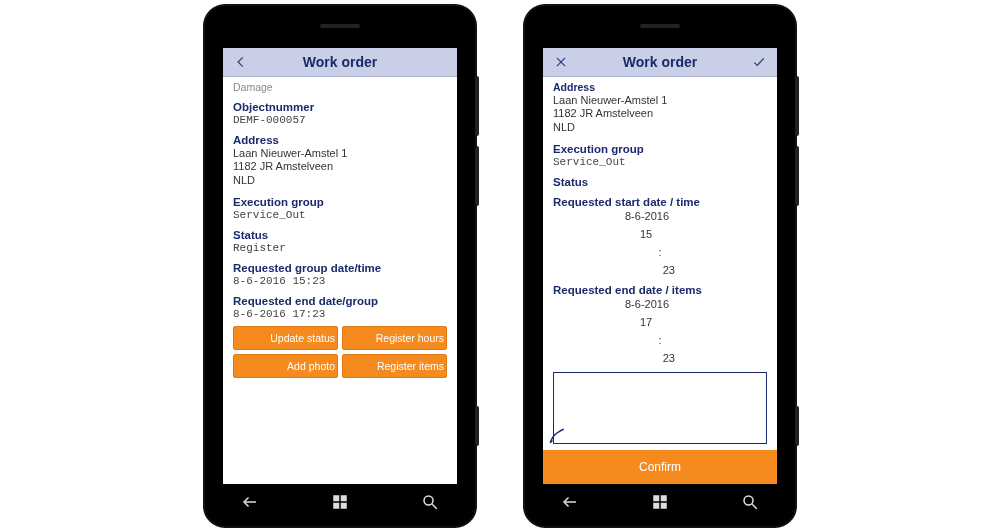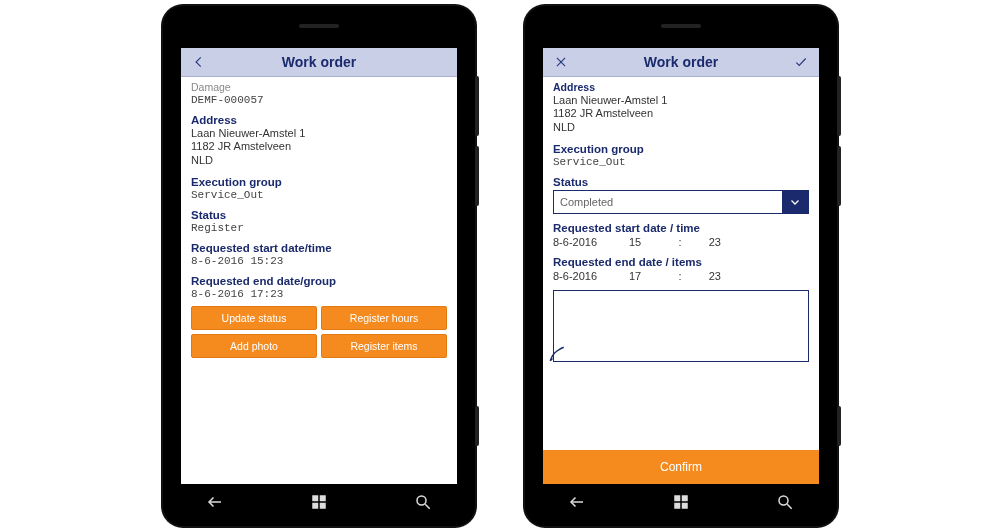--- a/index.html
+++ b/index.html
@@ -8,21 +8,21 @@
     width: 1000px;
     height: 531px;
     background: #ffffff;
     font-family: "Segoe UI", Arial, sans-serif;
     display: flex;
     justify-content: center;
     align-items: center;
     gap: 50px;
   }
   .phone {
-    width: 312px;
+    width: 270px;
     height: 520px;
     background: #000;
     border-radius: 20px;
     position: relative;
     box-shadow: 0 0 0 2px #111;
   }
   .side-btn {
     position: absolute;
     right: -4px;
     width: 4px;
@@ -114,21 +114,21 @@
   .actions4 {
     display: grid;
     grid-template-columns: 1fr 1fr;
     gap: 4px;
     padding: 6px 0 0 0;
   }
   .btn-orange {
     background: #f58a1f;
     color: #fff;
     font-size: 10.5px;
-    text-align: center;
+    text-align: right;
     padding: 5px 2px;
     border: 1px solid #e07a10;
     border-radius: 2px;
     cursor: pointer;
   }
   .confirm-bar {
     background: #f58a1f;
     color: #fff;
     text-align: center;
     font-size: 12px;
@@ -160,20 +160,21 @@
     justify-content: center;
   }
   .dropdown-row .dd-arrow svg { width: 12px; height: 12px; stroke: #fff; fill: none; stroke-width: 2.5; }
   .dt-row {
     display: flex;
     gap: 6px;
     margin-top: 2px;
     font-size: 11px;
     color: #333;
     align-items: center;
+    flex-direction: column;
   }
   .dt-row .d { width: 70px; }
   .dt-row .h { width: 40px; }
   .dt-row .sep { width: 10px; text-align: center; }
   .dt-row .m { width: 30px; text-align: right; }
   .signbox {
     margin-top: 8px;
     height: 70px;
     border: 1px solid #1a2a6c;
     position: relative;
@@ -206,36 +207,37 @@
             <polyline points="15 4 7 12 15 20"></polyline>
           </svg>
       </div>
       <div class="title">Work order</div>
       <div class="right-btn"></div>
     </div>
 
     <div class="content">
       <div class="truncated">Damage</div>
 
+      <div class="section-lbl">Objectnummer</div>
       <div class="section-val">DEMF-000057</div>
 
       <div class="section-lbl">Address</div>
       <div class="addr-lines">
         <div>Laan Nieuwer-Amstel 1</div>
         <div>1182 JR Amstelveen</div>
         <div>NLD</div>
       </div>
 
       <div class="section-lbl">Execution group</div>
       <div class="section-val">Service_Out</div>
 
       <div class="section-lbl">Status</div>
       <div class="section-val">Register</div>
 
-      <div class="section-lbl">Requested start date/time</div>
+      <div class="section-lbl">Requested group date/time</div>
       <div class="section-val">8-6-2016 15:23</div>
 
       <div class="section-lbl">Requested end date/group</div>
       <div class="section-val">8-6-2016 17:23</div>
 
       <div class="actions4">
         <div class="btn-orange">Update status</div>
         <div class="btn-orange">Register hours</div>
         <div class="btn-orange">Add photo</div>
         <div class="btn-orange">Register items</div>
@@ -288,28 +290,20 @@
       <div class="addr-lines">
         <div>Laan Nieuwer-Amstel 1</div>
         <div>1182 JR Amstelveen</div>
         <div>NLD</div>
       </div>
 
       <div class="section-lbl">Execution group</div>
       <div class="section-val">Service_Out</div>
 
       <div class="section-lbl">Status</div>
-      <div class="dropdown-row">
-        <div class="dd-text">Completed</div>
-        <div class="dd-arrow">
-          <svg viewBox="0 0 24 24">
-              <polyline points="5 9 12 16 19 9"></polyline>
-            </svg>
-        </div>
-      </div>
 
       <div class="section-lbl">Requested start date / time</div>
       <div class="dt-row">
         <div class="d">8-6-2016</div>
         <div class="h">15</div>
         <div class="sep">:</div>
         <div class="m">23</div>
       </div>
 
       <div class="section-lbl">Requested end date / items</div>

